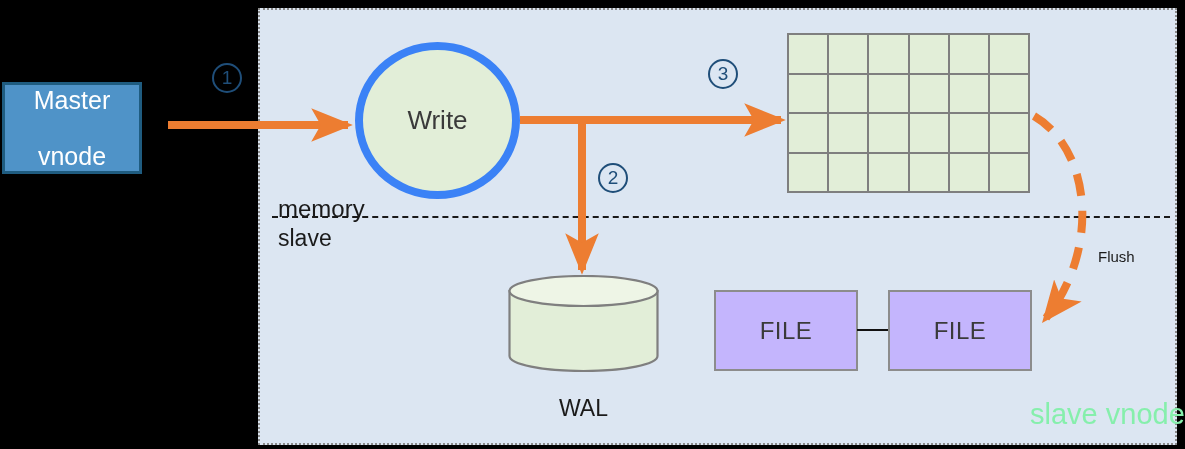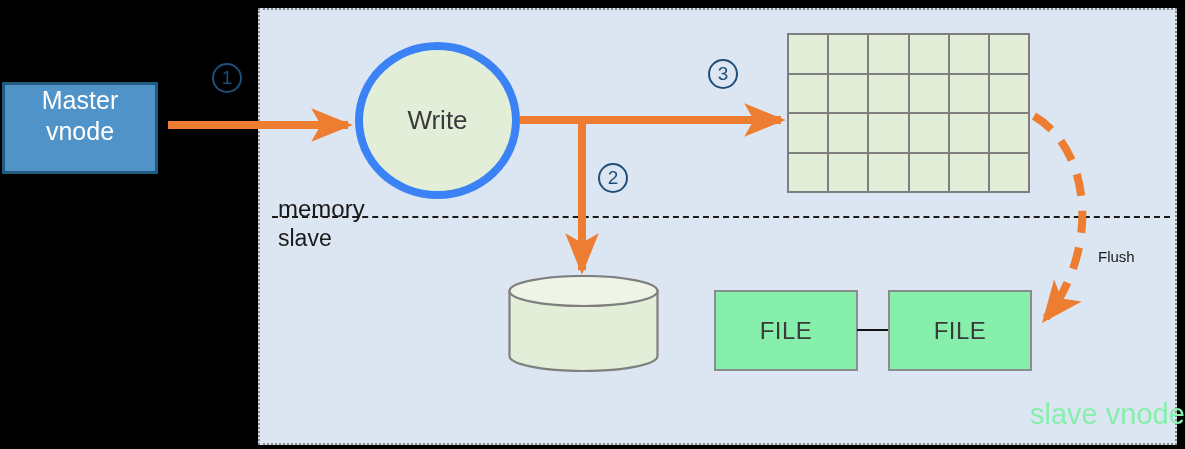--- a/index.html
+++ b/index.html
@@ -24,29 +24,29 @@
     height: 437px;
     background: #dce6f2;
     border: 2px dotted #8a8a8a;
     box-sizing: border-box;
   }
   
   #master-vnode {
     position: absolute;
     left: 2px;
     top: 82px;
-    width: 156px;
+    width: 140px;
     height: 92px;
     background: #4f93c8;
     border: 3px solid #1f5c80;
     box-sizing: border-box;
     display: flex;
     flex-direction: column;
     align-items: center;
-    justify-content: flex-start;
+    justify-content: space-between;
     color: #ffffff;
     font-size: 25px;
     line-height: 1.22;
   }
   
   #write-circle {
     position: absolute;
     left: 355px;
     top: 42px;
     width: 165px;
@@ -94,21 +94,21 @@
     width: 151px;
     text-align: center;
     font-size: 23px;
     color: #1a1a1a;
   }
   
   .file-box {
     position: absolute;
     top: 290px;
     height: 81px;
-    background: #86efac;
+    background: #c4b5fd;
     border: 2px solid #8c8c8c;
     box-sizing: border-box;
     display: flex;
     align-items: center;
     justify-content: center;
     font-size: 24px;
     color: #3a3a3a;
     letter-spacing: 0.5px;
   }
   #file-box-1 { left: 714px; width: 144px; }
@@ -228,20 +228,21 @@
       <div class="cell"></div>
       <div class="cell"></div>
     </div>
 
   <div id="wal-cylinder">
     <svg width="151" height="97" viewBox="0 0 151 97">
       <path d="M1.5 16 L1.5 81 A74 15 0 0 0 149.5 81 L149.5 16 Z" fill="#e2eed8" stroke="#7f7f7f" stroke-width="2.2"></path>
       <ellipse cx="75.5" cy="16" rx="74" ry="15" fill="#eef5e6" stroke="#7f7f7f" stroke-width="2.2"></ellipse>
     </svg>
   </div>
+  <div id="wal-label">WAL</div>
 
   <div id="file-box-1" class="file-box">
     <span>FILE</span>
   </div>
   <div id="file-connector"></div>
   <div id="file-box-2" class="file-box">
     <span>FILE</span>
   </div>
 
   <div id="memory-disk-divider"></div>

